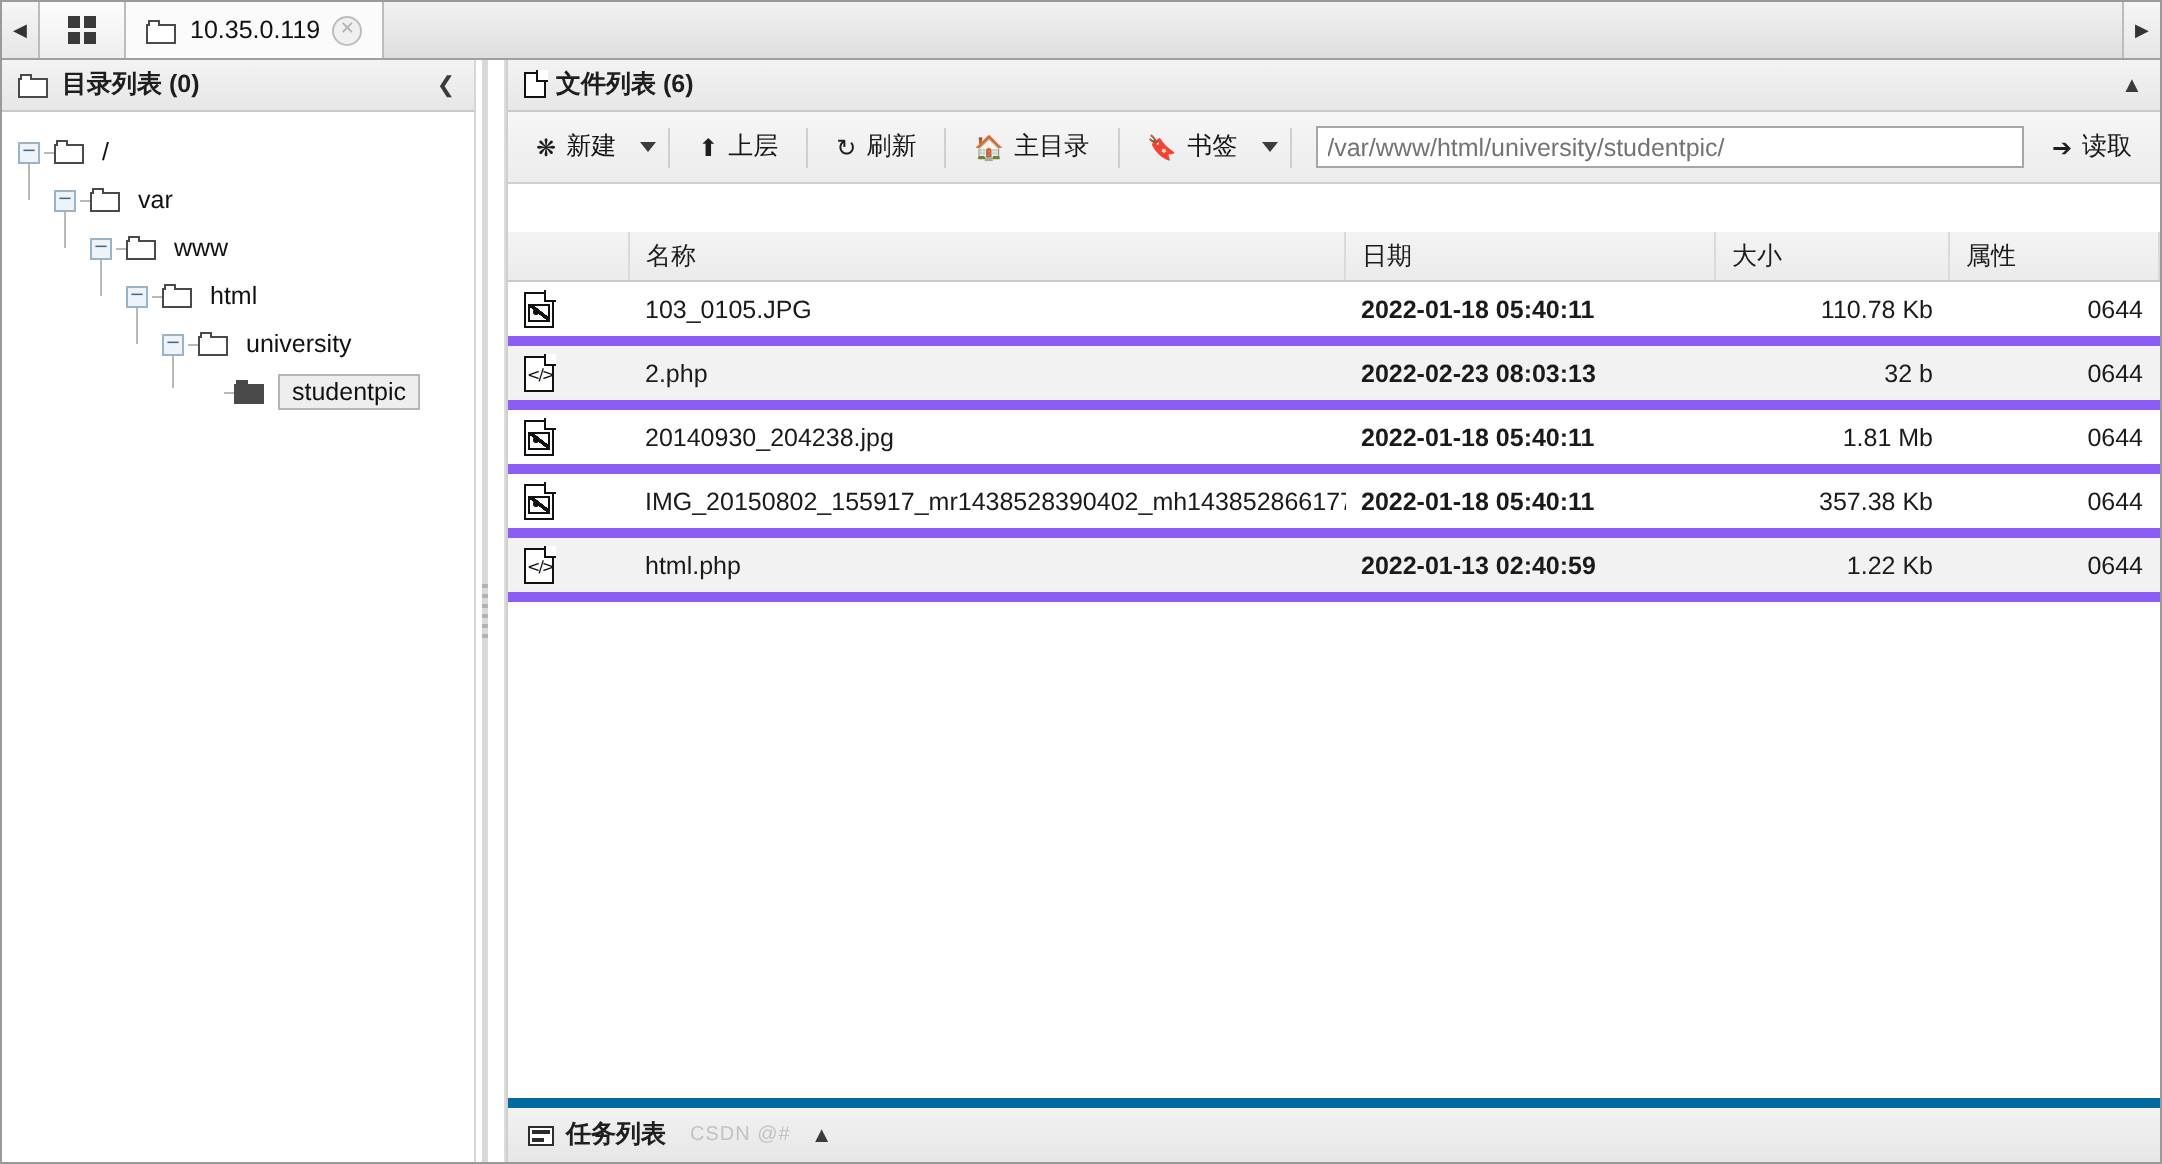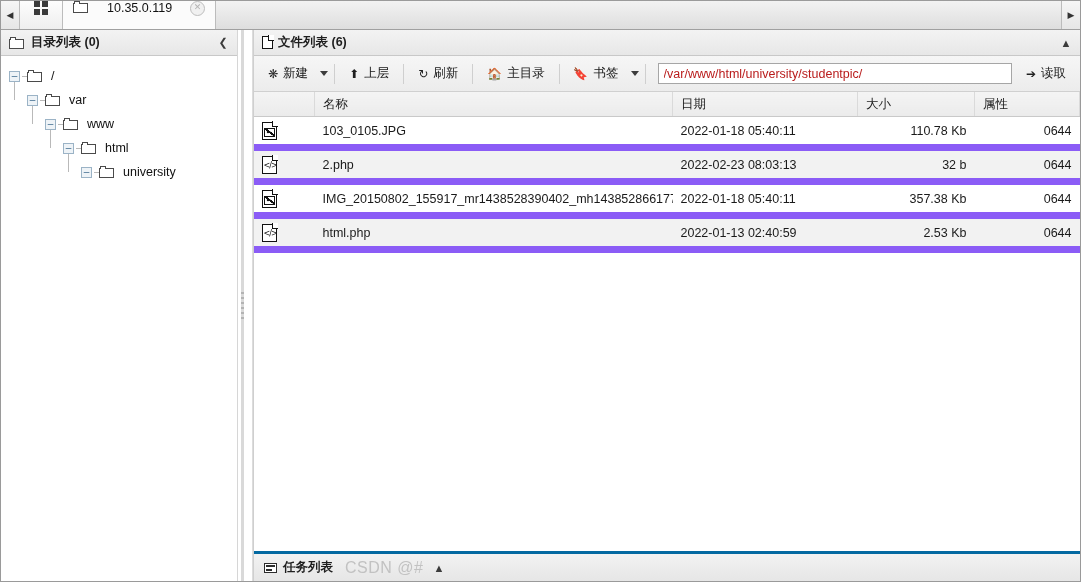--- a/index.html
+++ b/index.html
@@ -47,22 +47,22 @@
     color: #333;
     font-size: 9px;
   }
   .tab-scroll.right {
     border-right: none;
     border-left: 1px solid #bcbcbc;
     margin-left: auto;
   }
   .tab {
     display: flex;
-    align-items: flex-start;
-    gap: 18px;
+    align-items: center;
+    gap: 6px;
     padding: 0 10px;
     background: linear-gradient(#fdfdfd, #eeeeee);
     border-right: 1px solid #bcbcbc;
     cursor: pointer;
     font-size: 12.5px;
     color: #111;
     position: relative;
   }
   .tab.icon-tab { padding: 0 14px; }
   .tab.active {
@@ -278,65 +278,66 @@
     cursor: pointer;
   }
   .path-input {
     flex: 1;
     height: 21px;
     margin: 0 4px 0 6px;
     border: 1px solid #a6a6a6;
     background: #ffffff;
     font-family: "Liberation Sans", sans-serif;
     font-size: 12.5px;
-    color: #b91c1c;
+    color: #737373;
     padding: 0 5px;
     box-sizing: border-box;
     min-width: 40px;
   }
   .ico { font-size: 12px; color: #1f1f1f; line-height: 1; }
 
   
   .table-wrap {
     flex: 1;
     min-height: 0;
     display: flex;
     flex-direction: column;
     background: #ffffff;
     overflow: hidden;
   }
   table.files {
     width: 100%;
     border-collapse: collapse;
     table-layout: fixed;
     font-size: 12.5px;
+    margin-top: 24px;
   }
   table.files th {
     background: linear-gradient(#f4f4f4, #ebebeb);
     border-bottom: 1px solid #c9c9c9;
     border-right: 1px solid #dadada;
     font-weight: normal;
     color: #1c1c1c;
     text-align: left;
     height: 24px;
     padding: 0 8px;
     font-size: 12.5px;
   }
   table.files td {
     height: 27px;
     padding: 0 8px;
     color: #1a1a1a;
-    border-bottom: 7px solid #8b5cf6;
+    border-bottom: 5px solid #8b5cf6;
     overflow: hidden;
     white-space: nowrap;
   }
   tr.row-alt td { background: #f2f2f2; }
   tr.row td { background: #ffffff; }
   td.c-icon { width: 44px; padding: 0 0 0 14px; }
-  td.c-date { width: 168px; }
+  td.c-date { width: 168px; font-weight: bold; }
   td.c-size { width: 100px; text-align: right; padding-right: 16px; }
   td.c-attr { width: 88px; text-align: right; padding-right: 38px; }
   th.h-icon { width: 44px; border-right: 1px solid #dadada; }
   th.h-date { width: 168px; }
   th.h-size { width: 100px; }
   th.h-attr { width: 88px; border-right: none; }
 
   
   .fico {
     width: 15px; height: 18px;
@@ -377,41 +378,41 @@
   }
   .fico.code .mark {
     left: 1.5px; top: 6px; right: 1.5px; bottom: 2px;
     font-size: 8px;
     line-height: 8px;
     letter-spacing: -1px;
   }
   .watermark {
     color: #c2c2c2;
     font-weight: normal;
-    font-size: 16px;
+    font-size: 10px;
     letter-spacing: 0.5px;
   }
   .list-icon {
     width: 13px; height: 10px;
     border: 1.5px solid #2c2c2c;
     box-sizing: border-box;
     position: relative;
     background: #fff;
   }
   .list-icon::before {
     content: "";
     position: absolute; left: 1px; right: 1px; top: 1px;
     height: 2px; background: #2c2c2c;
   }
   .list-icon::after {
     content: "";
     position: absolute; left: 1px; right: 4px; bottom: 1px;
     height: 2px; background: #2c2c2c;
   }
-  .status-row { display: flex; height: 27px; min-height: 27px; border-top: 3px solid #0369a1; }
+  .status-row { display: flex; height: 27px; min-height: 27px; border-top: 5px solid #0369a1; }
   .status-main {
     flex: 1;
     display: flex;
     align-items: center;
     padding: 0 8px 0 10px;
     background: linear-gradient(#f2f2f2, #e6e6e6);
     gap: 6px;
     font-size: 12.5px;
     font-weight: bold;
     color: #1f1f1f;
@@ -489,20 +490,27 @@
         </div>
 
         <div class="tnode" style="padding-left:74px;">
           <span class="vline" style="left:61px;top:-6px;height:18px;"></span>
           <span class="toggle">−</span>
           <span class="hline"></span>
           <span class="folder"></span>
           <span class="label">university</span>
         </div>
 
+        <div class="tnode selected" style="padding-left:92px;">
+          <span class="vline" style="left:79px;top:-6px;height:16px;"></span>
+          <span class="elbow"></span>
+          <span class="hline"></span>
+          <span class="folder filled"></span>
+          <span class="label">studentpic</span>
+        </div>
 
       </div>
     </div>
 
     <div class="splitter">
       <span class="grip">
         <i></i>
           <i></i>
           <i></i>
           <i></i>
@@ -597,34 +605,45 @@
               <td class="c-date">2022-02-23 08:03:13</td>
               <td class="c-size">32 b</td>
               <td class="c-attr">0644</td>
             </tr>
             <tr class="row">
               <td class="c-icon">
                 <span class="fico img">
                   <span class="sheet"></span><span class="fold"></span><span class="mark"></span>
                 </span>
               </td>
+              <td>20140930_204238.jpg</td>
+              <td class="c-date">2022-01-18 05:40:11</td>
+              <td class="c-size">1.81 Mb</td>
+              <td class="c-attr">0644</td>
+            </tr>
+            <tr class="row">
+              <td class="c-icon">
+                <span class="fico img">
+                  <span class="sheet"></span><span class="fold"></span><span class="mark"></span>
+                </span>
+              </td>
               <td>IMG_20150802_155917_mr1438528390402_mh1438528661777.jpg</td>
               <td class="c-date">2022-01-18 05:40:11</td>
               <td class="c-size">357.38 Kb</td>
               <td class="c-attr">0644</td>
             </tr>
             <tr class="row-alt">
               <td class="c-icon">
                 <span class="fico code">
                   <span class="sheet"></span><span class="fold"></span><span class="mark">&lt;/&gt;</span>
                 </span>
               </td>
               <td>html.php</td>
               <td class="c-date">2022-01-13 02:40:59</td>
-              <td class="c-size">2.53 Kb</td>
+              <td class="c-size">1.22 Kb</td>
               <td class="c-attr">0644</td>
             </tr>
           </tbody>
         </table>
       </div>
 
       <div class="status-row">
         <div class="status-main">
           <span class="list-icon"></span>
           <span>任务列表</span>

